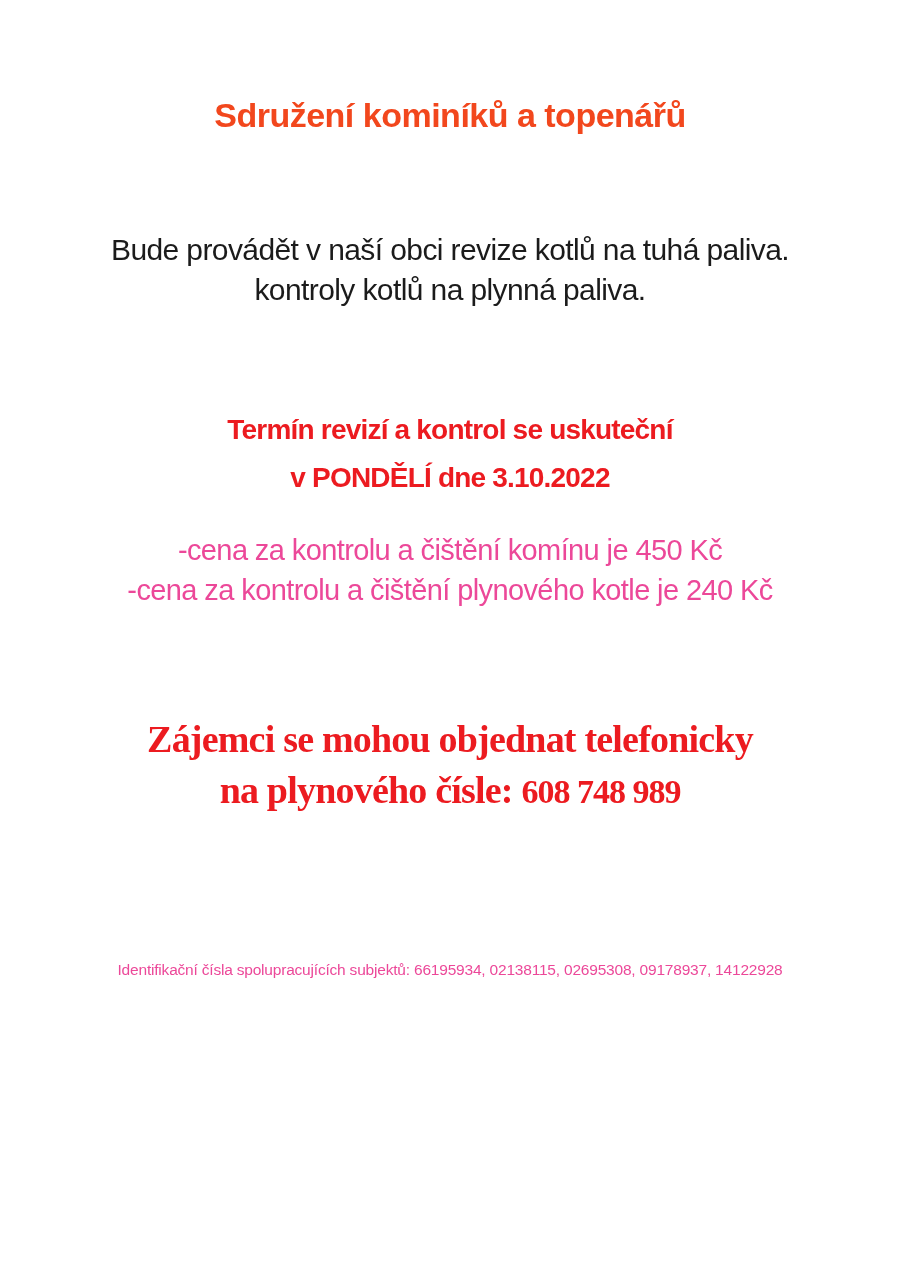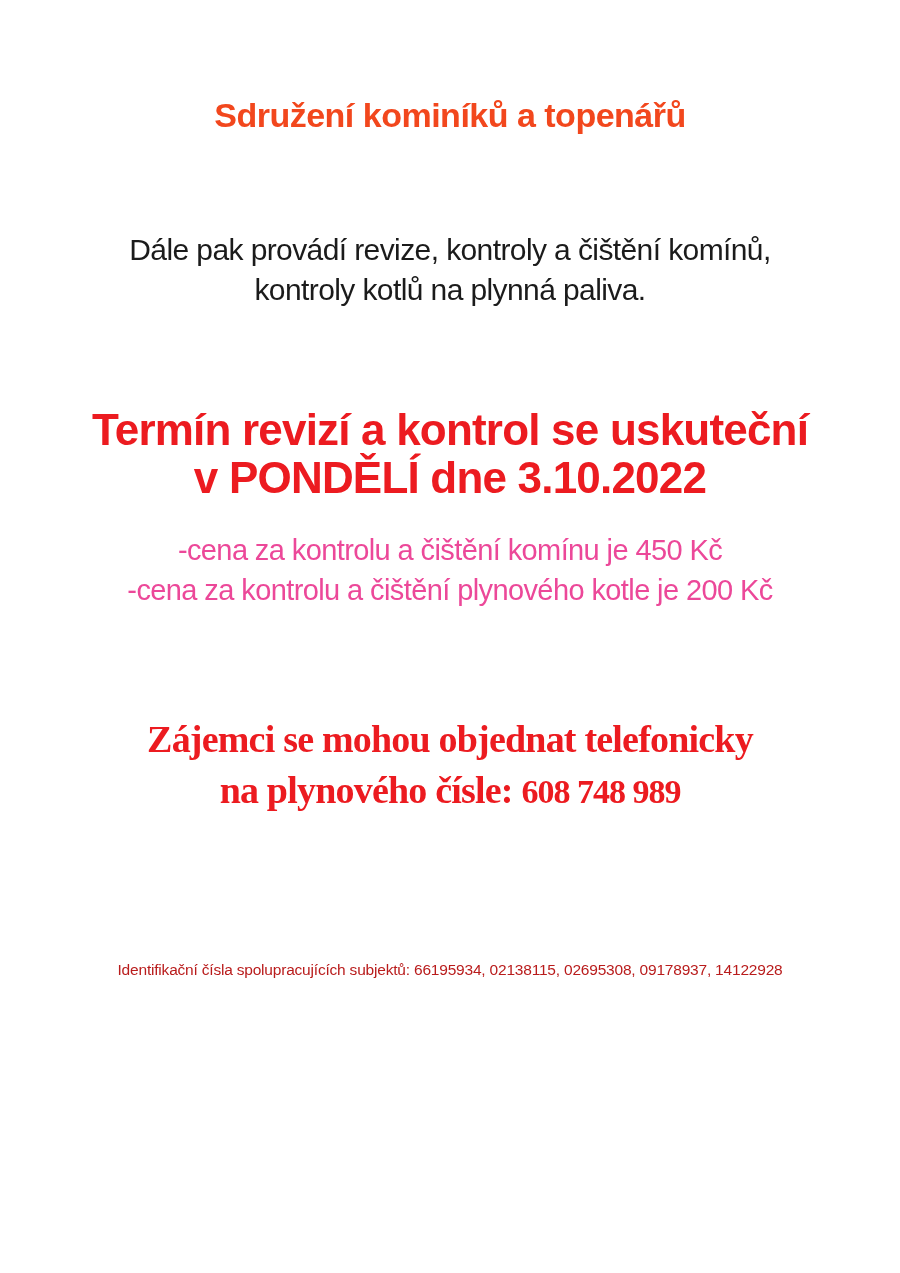--- a/index.html
+++ b/index.html
@@ -34,21 +34,21 @@
   }
   .intro {
     top: 230px;
     font-size: 30px;
     line-height: 40px;
     letter-spacing: -0.6px;
     color: #1b1b1b;
   }
   .schedule-heading {
     top: 406px;
-    font-size: 44px;
+    font-size: 28px;
     line-height: 48px;
     font-weight: bold;
     color: #EC1B20;
     letter-spacing: -0.8px;
   }
   .price-list {
     top: 530px;
     font-size: 29px;
     line-height: 40px;
     letter-spacing: -0.6px;
@@ -66,43 +66,43 @@
   .contact .phone-number {
     font-size: 34px;
     line-height: 51px;
     letter-spacing: -1px;
   }
   .footer-ids {
     top: 959px;
     font-size: 15.5px;
     line-height: 22px;
     letter-spacing: -0.2px;
-    color: #b91c1c;
+    color: #ec4899;
   }
 </style>
 </head>
 <body>
 
 <div class="page">
 
   <div class="block flyer-title">Sdružení kominíků a topenářů</div>
 
   <div class="block intro">
-    <div>Dále pak provádí revize, kontroly a čištění komínů,</div>
+    <div>Bude provádět v naší obci revize kotlů na tuhá paliva.</div>
     <div>kontroly kotlů na plynná paliva.</div>
   </div>
 
   <div class="block schedule-heading">
     <div>Termín revizí a kontrol se uskuteční</div>
     <div>v PONDĚLÍ dne 3.10.2022</div>
   </div>
 
   <div class="block price-list">
     <div>-cena za kontrolu a čištění komínu je 450 Kč</div>
-    <div>-cena za kontrolu a čištění plynového kotle je 200 Kč</div>
+    <div>-cena za kontrolu a čištění plynového kotle je 240 Kč</div>
   </div>
 
   <div class="block contact">
     <div>Zájemci se mohou objednat telefonicky</div>
     <div>
       <span>na plynového čísle: </span><span class="phone-number">608 748 989</span>
     </div>
   </div>
 
   <div class="block footer-ids">Identifikační čísla spolupracujících subjektů: 66195934, 02138115, 02695308, 09178937, 14122928</div>

